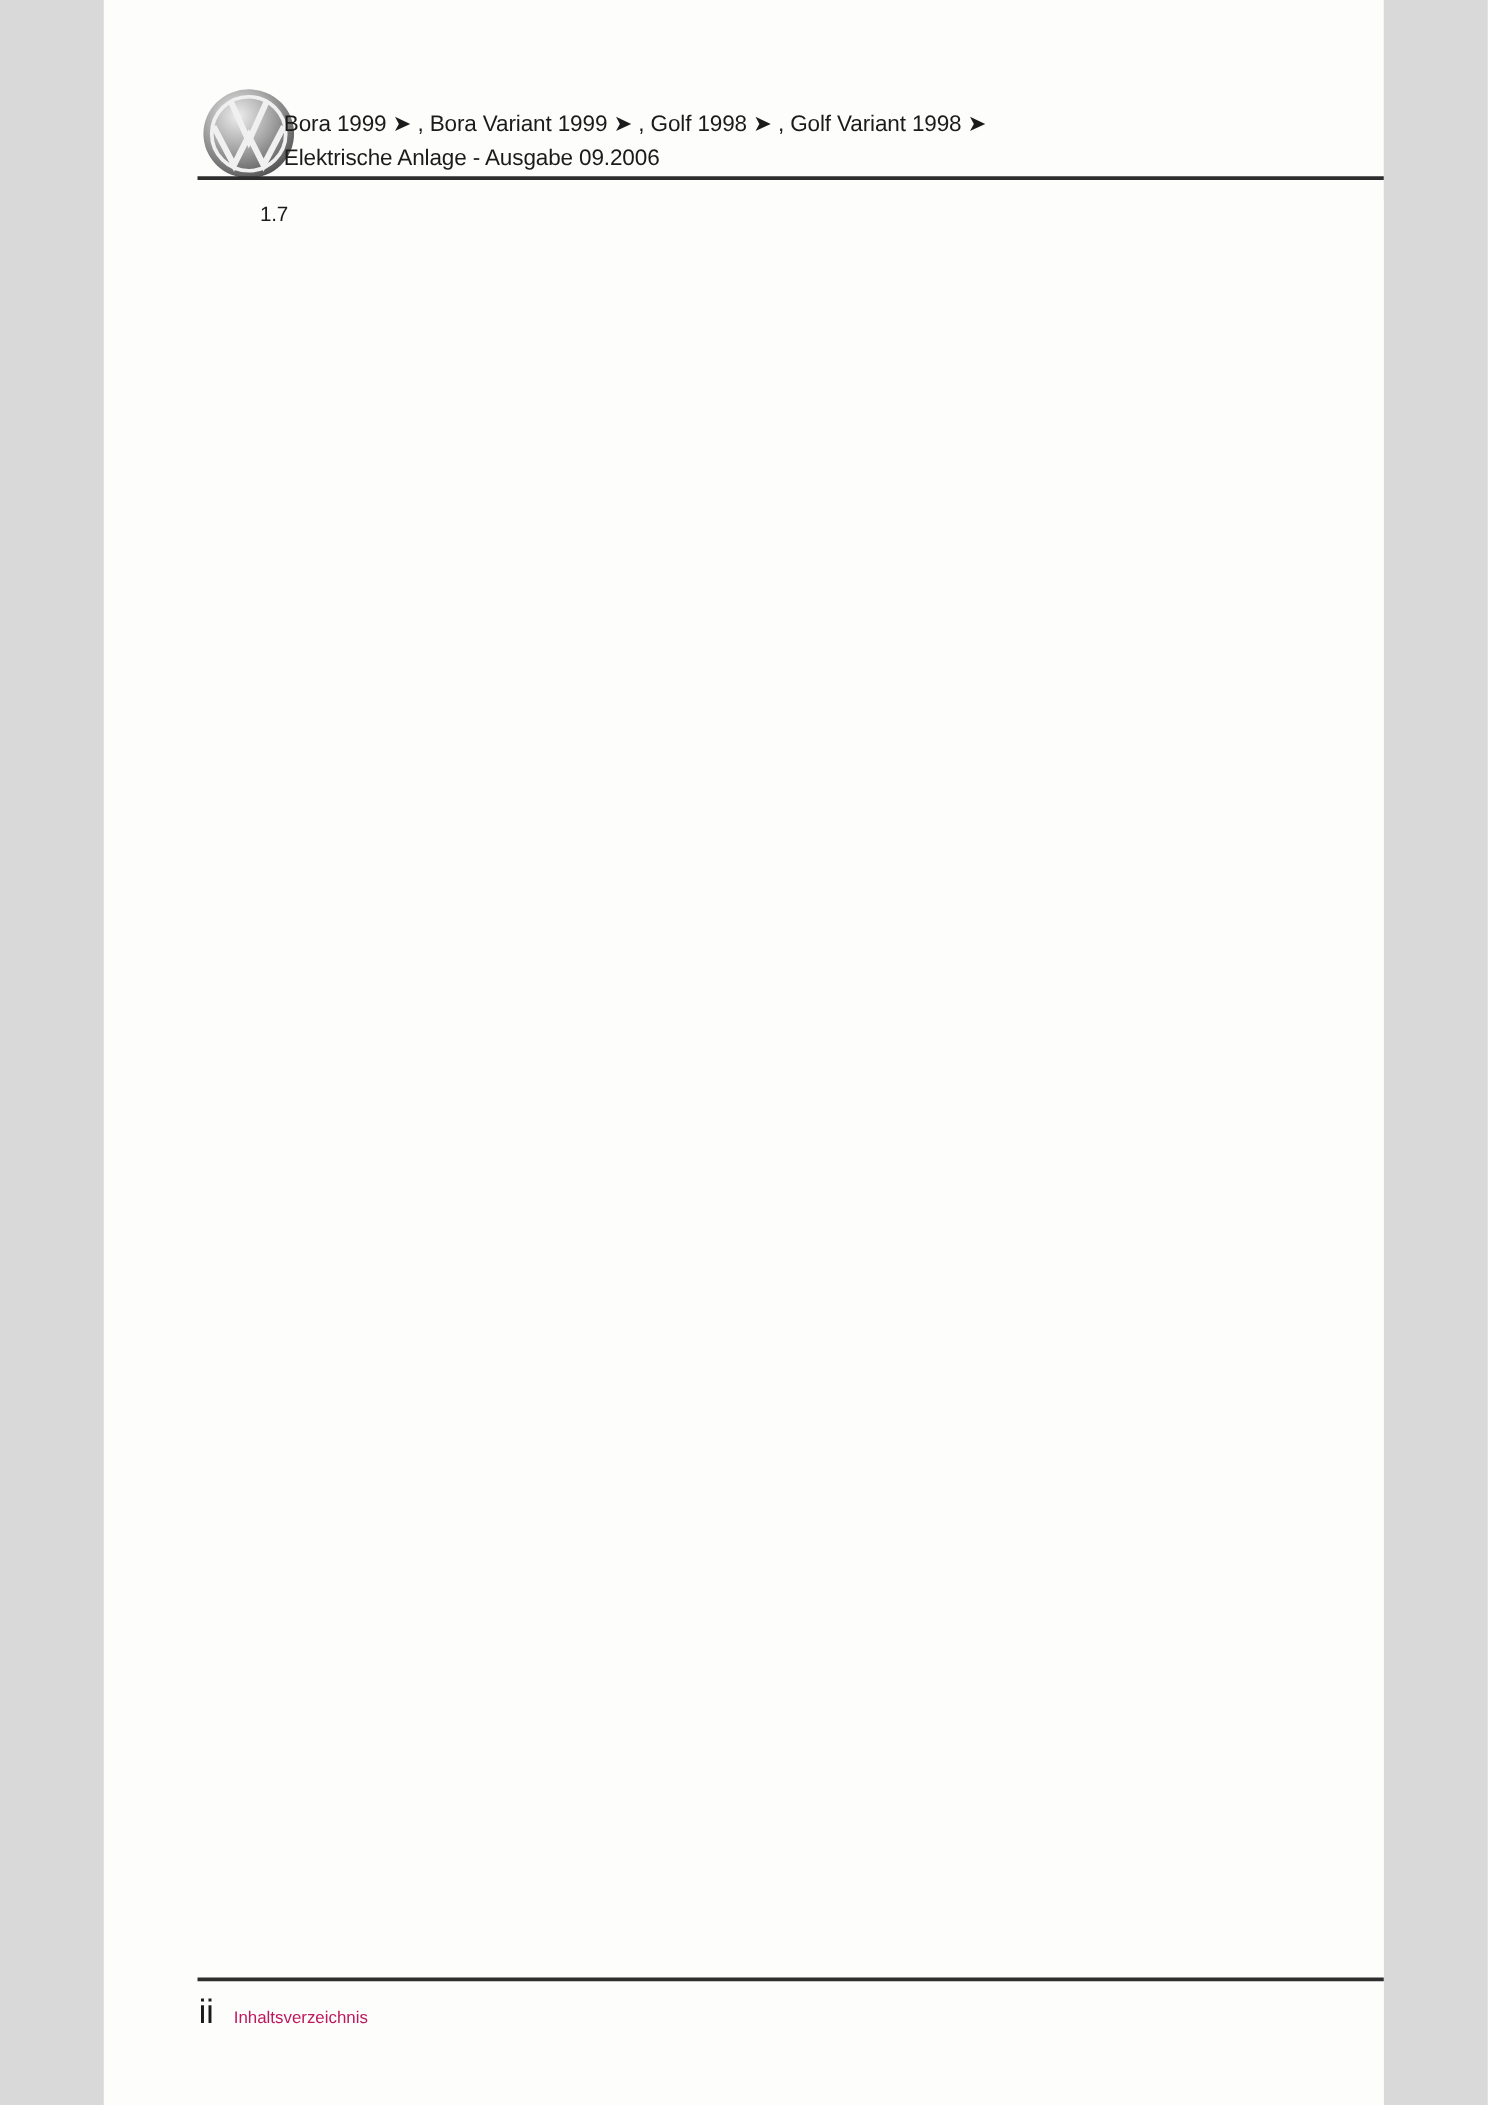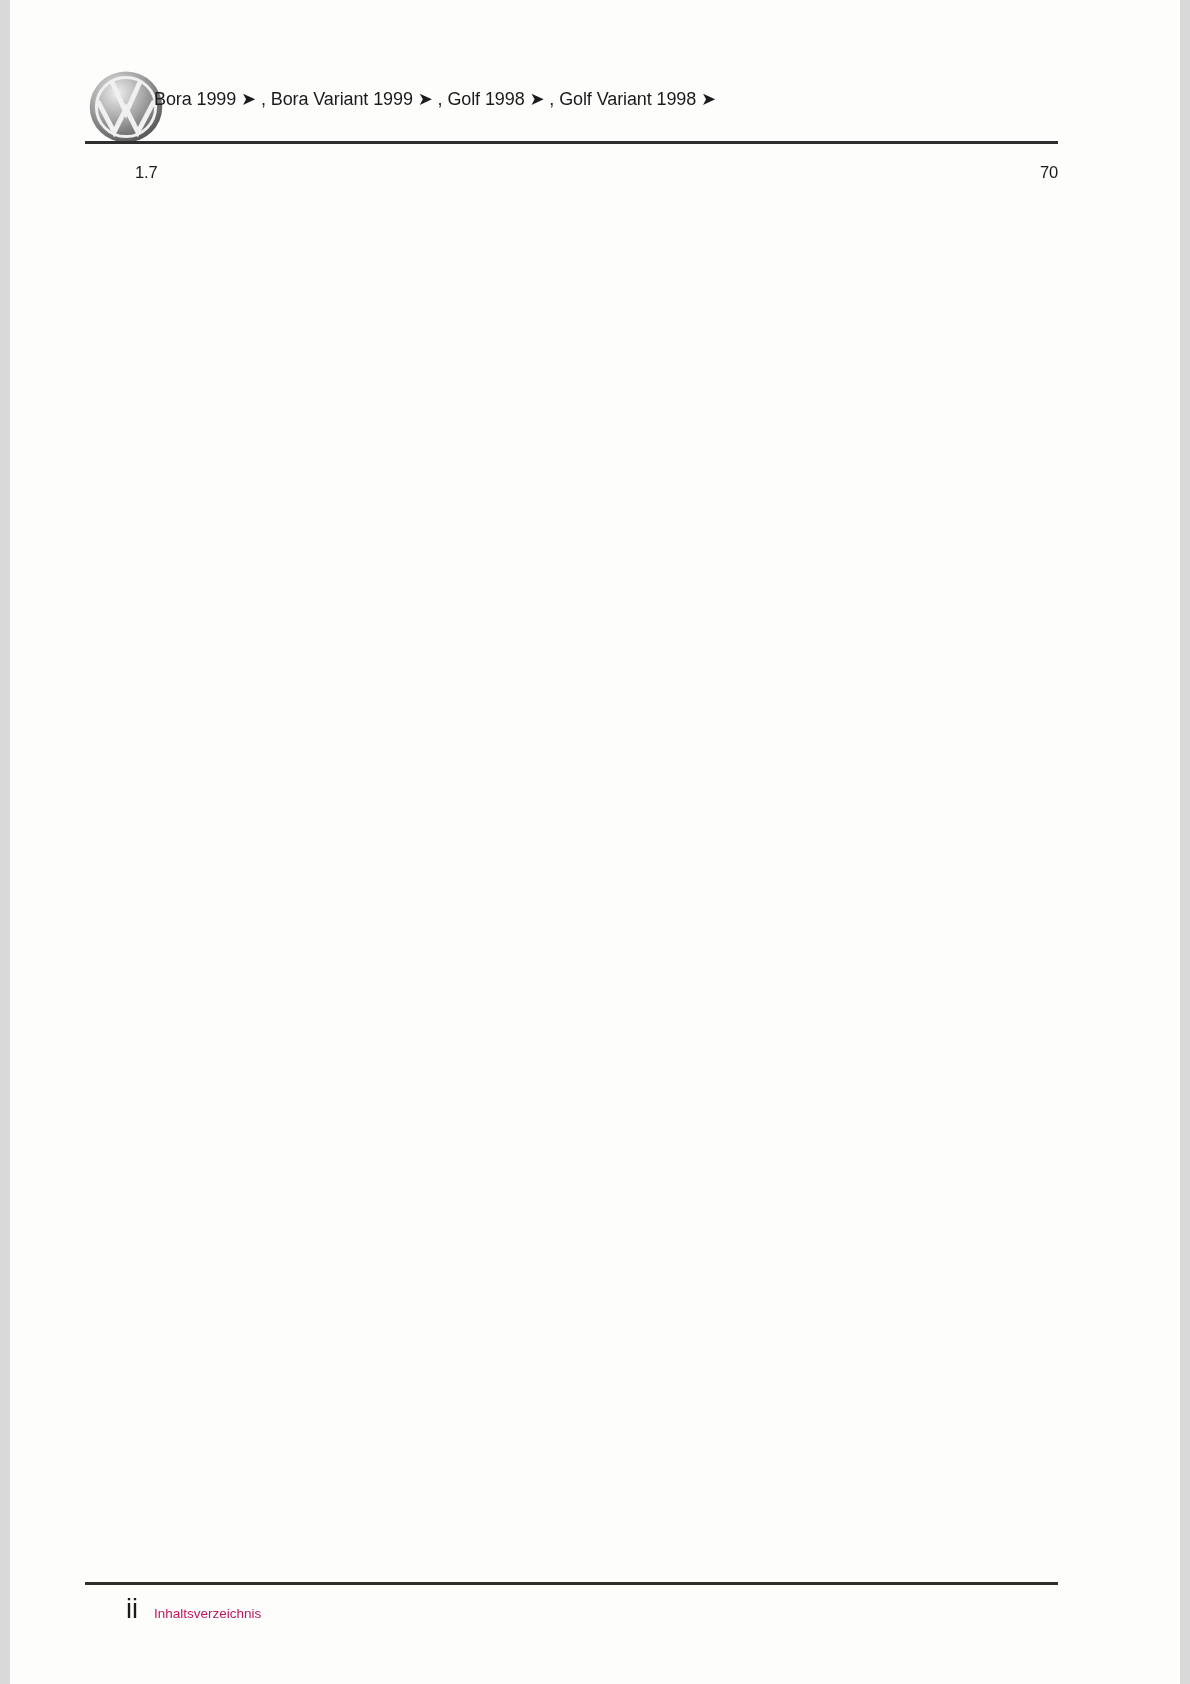--- a/index.html
+++ b/index.html
@@ -1,18 +1,18 @@
 <!DOCTYPE html>
 <html><head>
 <meta charset="utf-8">
 <style>
   html,body { margin:0; padding:0; background:#d9d9d9; }
   .page {
     position:relative;
-    width:1170px; height:1684px;
+    width:1024px; height:1684px;
     margin:0 auto;
     background:#fdfdfc;
     font-family:"Liberation Sans", sans-serif;
     color:#1b1b1b;
     overflow:hidden;
   }
 
   
   .logo-wrap { position:absolute; left:75px; top:70px; width:82px; height:74px; }
   .logo-wrap svg { width:100%; height:100%; display:block; }
@@ -32,21 +32,21 @@
     margin:0 8px 0 12px;
     background-image:radial-gradient(circle, #242424 1.25px, rgba(0,0,0,0) 1.55px);
     background-size:9.5px 9.5px;
     background-repeat:repeat-x;
     background-position:2px calc(100% - 6px);
   }
 
   
   .footer-rule { position:absolute; left:75px; top:1582px; width:973px; height:2.5px; background:#2e2e2e; }
   .footer { position:absolute; left:76px; top:1594px; display:flex; align-items:baseline; gap:16px; }
-  .footer .roman  { font-size:27px; line-height:30px;margin-left:40px; }
+  .footer .roman  { font-size:27px; line-height:30px; }
   .footer .flabel { font-size:13.5px; color:#be185d; }
 </style>
 </head>
 <body>
 
 <div class="page">
 
   <div class="logo-wrap">
     <svg viewBox="0 0 100 100" aria-hidden="true">
       <defs>
@@ -58,20 +58,21 @@
         </radialGradient>
       </defs>
       <ellipse cx="50" cy="50" rx="49" ry="48" fill="url(#vwg)"></ellipse>
       <circle cx="50" cy="50" r="40" fill="none" stroke="#f0f0f0" stroke-width="4"></circle>
       <path d="M31 16 L50 58 L69 16" fill="none" stroke="#f0f0f0" stroke-width="6.5" stroke-linejoin="miter"></path>
       <path d="M12 42 L34 84 L50 52 L66 84 L88 42" fill="none" stroke="#f0f0f0" stroke-width="6.5" stroke-linejoin="miter"></path>
     </svg>
   </div>
   <div class="header-text">
     <div>Bora 1999 ➤ , Bora Variant 1999 ➤ , Golf 1998 ➤ , Golf Variant 1998 ➤</div>
+    <div>Elektrische Anlage - Ausgabe 09.2006</div>
   </div>
   <div class="header-rule"></div>
 
   <div class="toc" id="toc">
       <div class="row">
         <span class="num">1.7</span>
         <span class="leader"></span>
         <span class="page">70</span>
       </div>
     </div>

